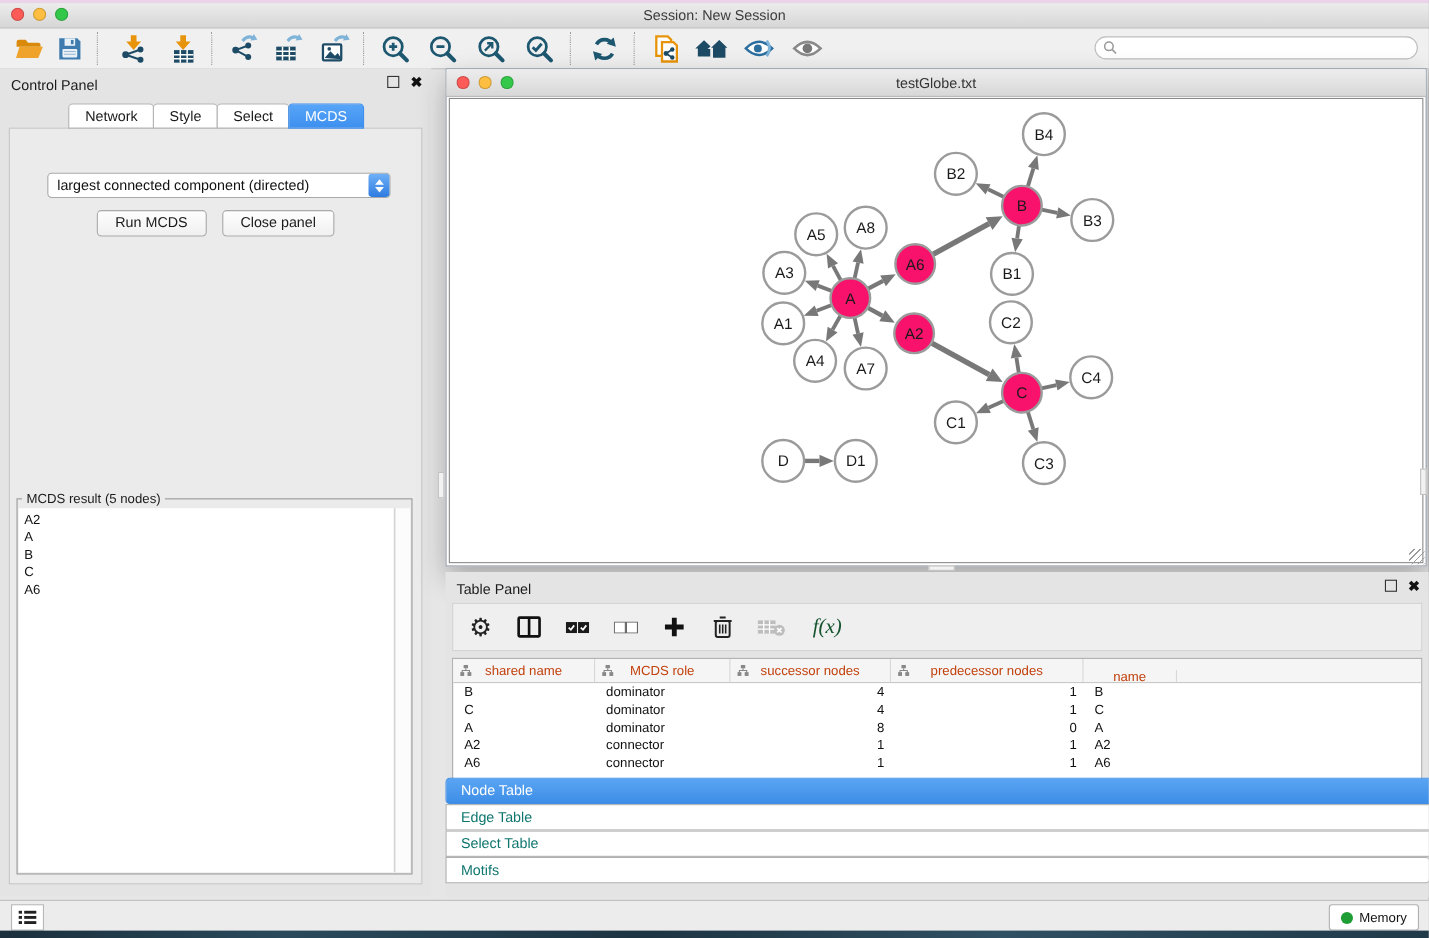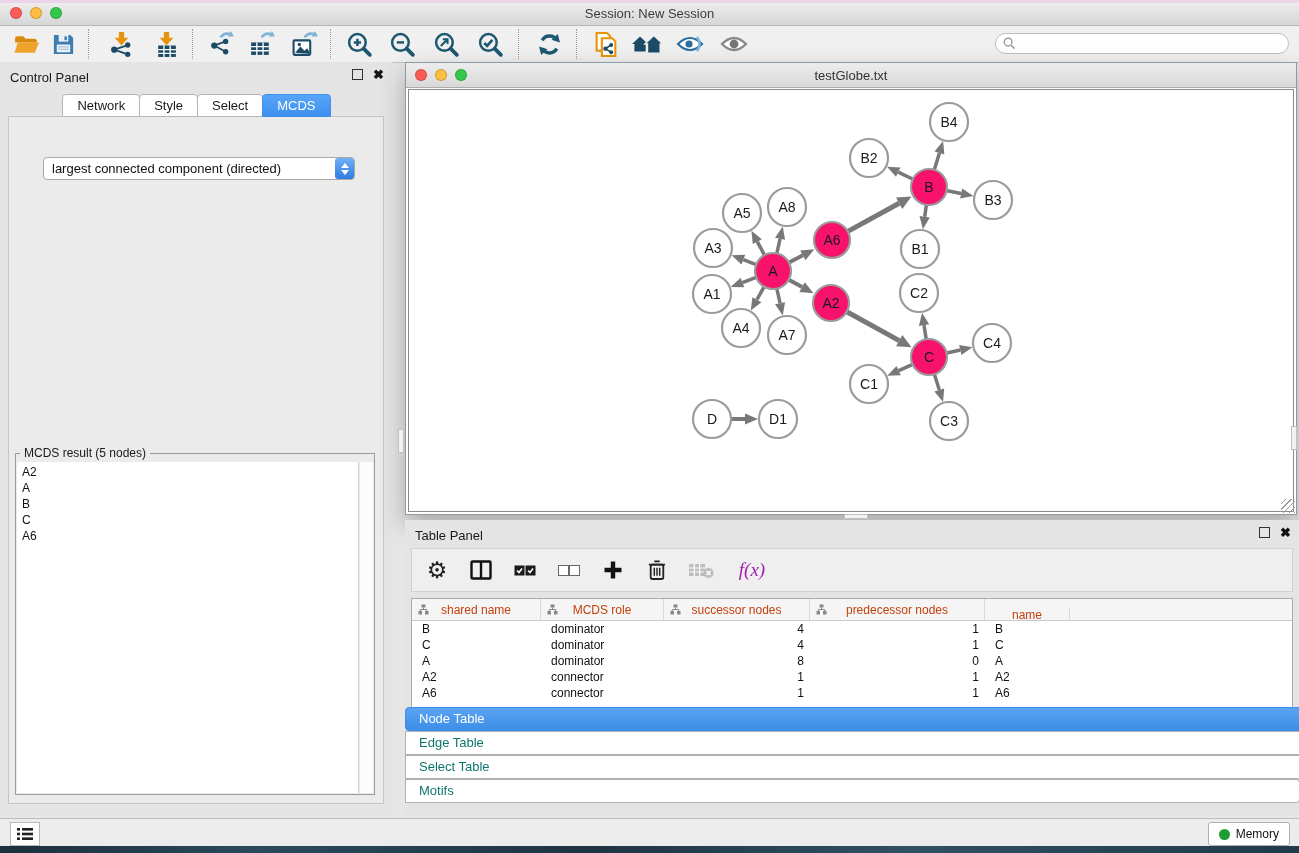--- a/index.html
+++ b/index.html
@@ -59,21 +59,21 @@
   .net-canvas svg{display:block;}
   .resize-grip{position:absolute;right:1px;bottom:1px;width:14px;height:14px;
      background:repeating-linear-gradient(135deg,transparent 0 3px,#9a9a9a 3px 4px);}
   .splitter-handle{position:absolute;background:#F2F2F2;border:1px solid #C0C0C0;box-sizing:border-box;}
   
   .table-panel{position:absolute;left:405px;top:520px;width:894px;height:296px;background:#E4E4E4;}
   .tp-toolbar{position:absolute;left:6px;right:6px;top:28px;height:44px;background:#EFEFEF;
       border:1px solid #D2D2D2;display:flex;align-items:center;gap:14px;padding-left:10px;box-sizing:border-box;}
   .tp-btn{width:30px;height:30px;display:flex;align-items:center;justify-content:center;}
   .gear-glyph{font-size:23px;color:#222;line-height:24px;}
-  .fx-glyph{font-family:"Liberation Serif",serif;font-style:italic;color:#a21caf;font-size:19px;}
+  .fx-glyph{font-family:"Liberation Serif",serif;font-style:italic;color:#14532d;font-size:19px;}
   .data-table{position:absolute;left:6px;right:6px;top:78px;height:188px;background:#fff;border:1px solid #ABABAB;
       box-sizing:border-box;overflow:hidden;}
   .table-header-row{display:flex;height:21px;background:#F5F5F5;border-bottom:1px solid #C9C9C9;}
   .th{position:relative;display:flex;align-items:center;justify-content:center;font-size:12px;color:#c2410c;
       border-right:1px solid #D8D8D8;box-sizing:border-box;}
   .th .th-icon{position:absolute;left:6px;top:5px;}
   .th-fill{flex:1;border-right:none;}
   .tr{display:flex;height:16px;}
   .td{font-size:12px;line-height:16px;box-sizing:border-box;white-space:nowrap;overflow:hidden;color:#111;}
   .td.align-left{padding-left:10px;text-align:left;}
@@ -261,20 +261,24 @@
         <div class="tab">Select</div>
         <div class="tab selected">MCDS</div>
       </div>
     <div class="cp-content">
       <div class="dropdown">
         <span class="dd-text">largest connected component (directed)</span>
         <span class="dd-stepper">
             <span class="dd-up"></span>
             <span class="dd-down"></span>
           </span>
+      </div>
+      <div class="btn-row">
+        <div class="push-btn">Run MCDS</div>
+        <div class="push-btn">Close panel</div>
       </div>
       <div class="mcds-fieldset">
         <span class="mcds-legend">MCDS result (5 nodes)</span>
         <div class="mcds-list">
             <div class="mcds-item">A2</div>
             <div class="mcds-item">A</div>
             <div class="mcds-item">B</div>
             <div class="mcds-item">C</div>
             <div class="mcds-item">A6</div>
           </div>

